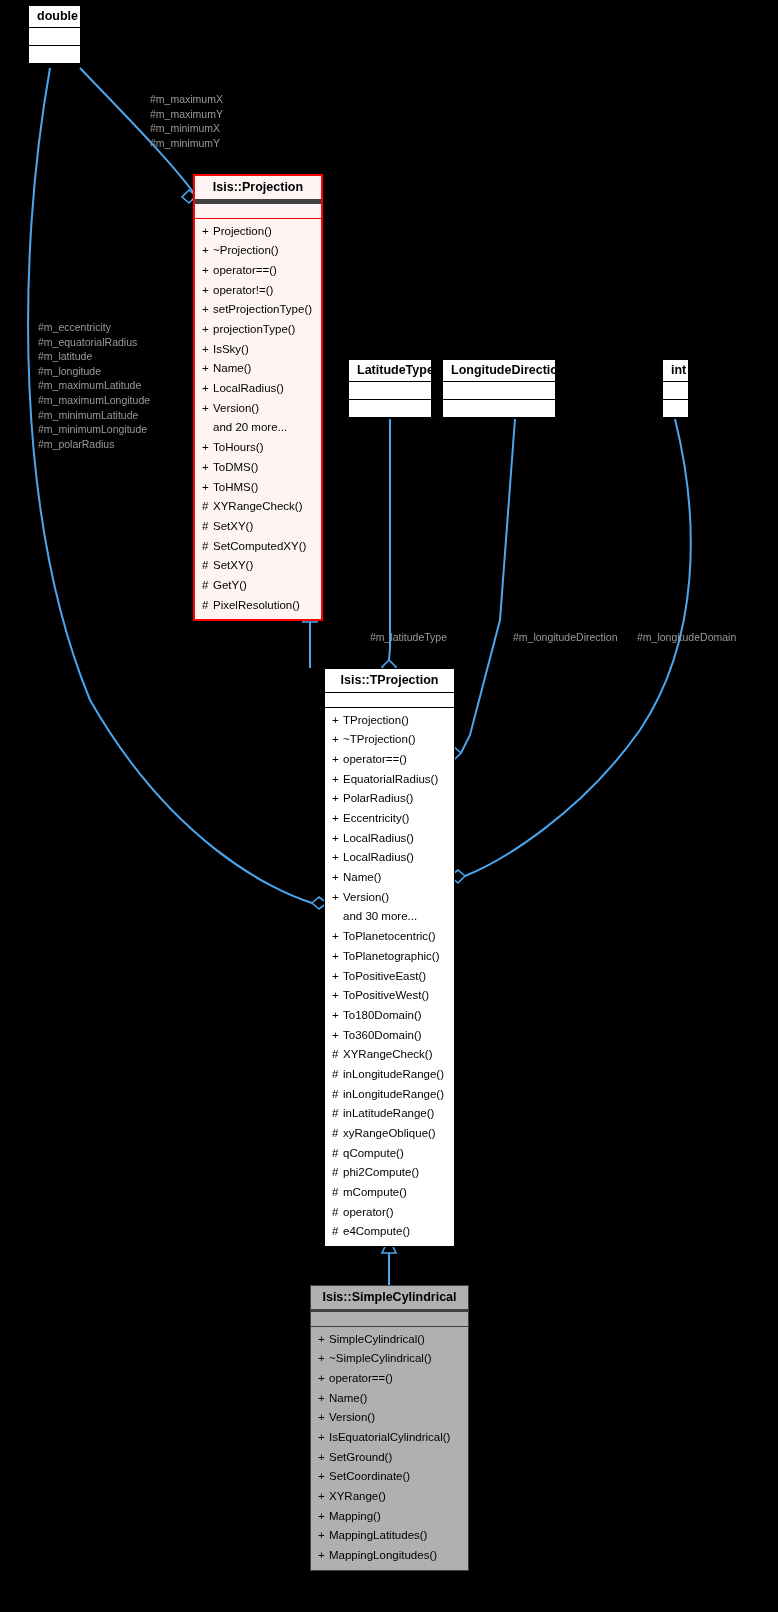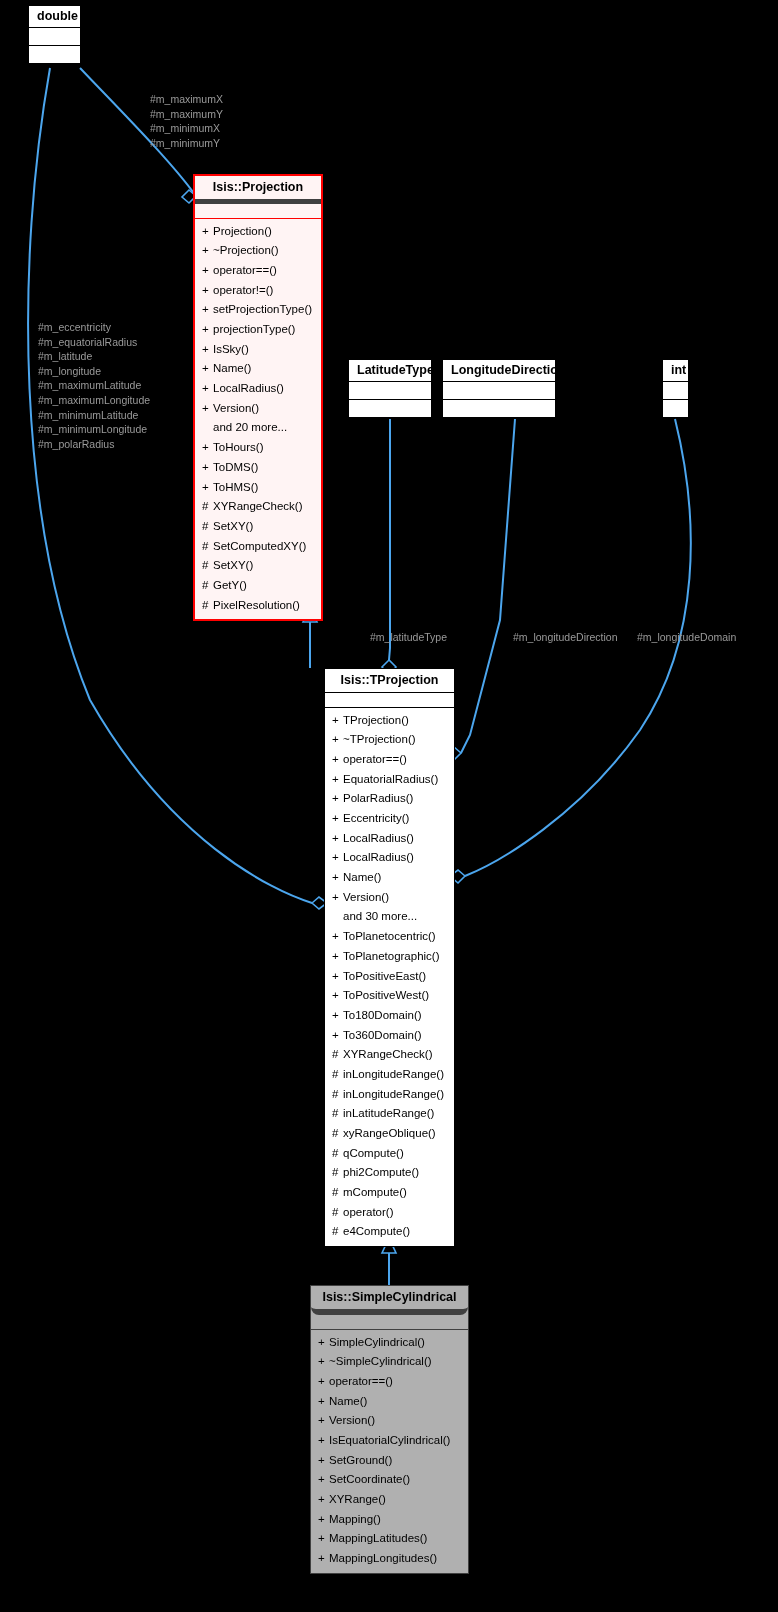--- a/index.html
+++ b/index.html
@@ -71,21 +71,21 @@
     background: #fff4f4;
   }
   .umlbox.red .title { border-bottom: 5px solid #404040; }
   .umlbox.red .attrs { border-bottom: 1px solid #ff0000; }
 
   
   .umlbox.gray {
     background: #b0b0b0;
     border: 1px solid #404040;
   }
-  .umlbox.gray .title { border-bottom: 6px solid #404040; border-radius: 8px; }
+  .umlbox.gray .title { border-bottom: 3px solid #404040; }
   .umlbox.gray .attrs { border-bottom: 1px solid #404040; }
 
   
   .umlbox.tiny .title {
     padding: 4px 8px 4px 8px;
     font-size: 12.5px;
   }
   .umlbox.tiny .attrs { height: 17px; }
   .umlbox.tiny .methods { height: 17px; padding: 0; }
 

